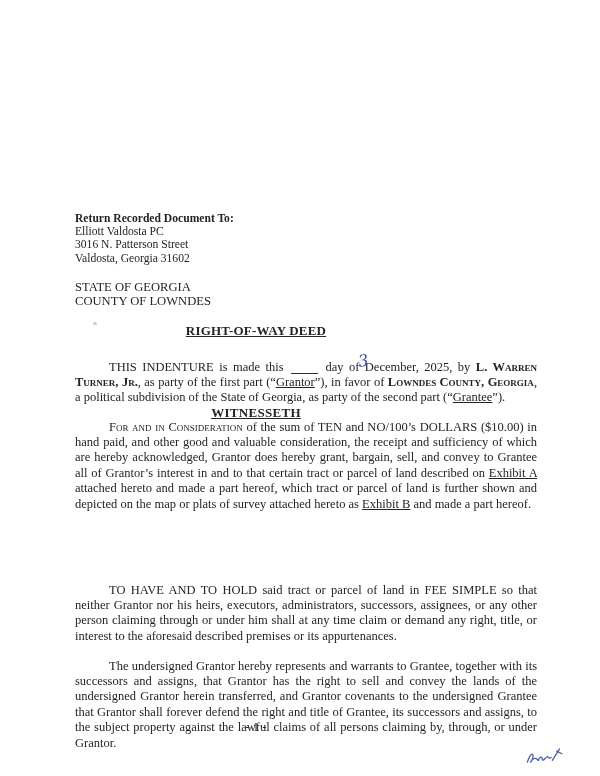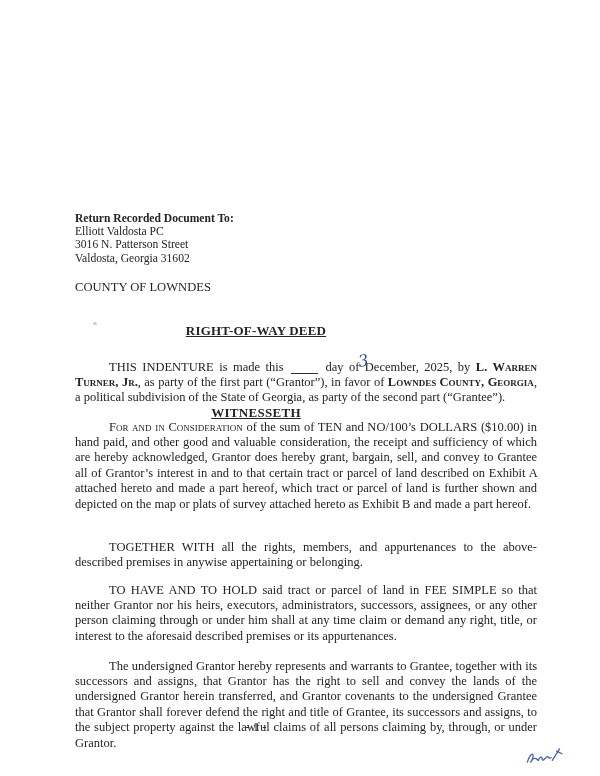--- a/index.html
+++ b/index.html
@@ -19,21 +19,21 @@
   .doc-title{top:323px;font-size:13px;font-weight:bold;text-decoration:underline;letter-spacing:.2px;}
   .para1{top:347px;}
   .witnesseth{top:405px;font-size:13px;font-weight:bold;text-decoration:underline;letter-spacing:.3px;}
   .para2{top:407px;}
   .para3{top:527px;}
   .para4{top:570px;}
   .para5{top:646px;}
   .page-number{top:720px;font-size:12.5px;}
   .bsc{font-weight:bold;font-variant:small-caps;}
   .sc{font-variant:small-caps;}
-  .u{}
+  .u{text-decoration:underline;}
   .day-blank{
     display:inline-block;width:27px;border-bottom:1.2px solid #2e2e2e;
     text-align:center;height:13px;vertical-align:baseline;margin:0 2px;
   }
   .hand-day{
     display:inline-block;color:#35509e;font-size:16px;font-style:italic;
     font-family:"DejaVu Serif",serif;transform:rotate(-10deg) translateY(-2px);
     line-height:10px;
   }
   .initials{position:absolute;left:524px;top:746px;width:40px;height:20px;transform:rotate(-4deg);}
@@ -45,34 +45,34 @@
 <div class="page">
 
   <div class="blk left-col return-block">
     <div class="return-heading">Return Recorded Document To:</div>
     <div>Elliott Valdosta PC</div>
     <div>3016 N. Patterson Street</div>
     <div>Valdosta, Georgia 31602</div>
   </div>
 
   <div class="blk left-col jurisdiction">
+    <div>STATE OF GEORGIA</div>
     <div>COUNTY OF LOWNDES</div>
   </div>
 
   <div class="speck"></div>
 
   <div class="blk center-line doc-title"><span>RIGHT-OF-WAY DEED</span></div>
 
   <p class="blk left-col body-text indent para1"><span>THIS INDENTURE is made this </span><span class="day-blank"><span class="hand-day">3</span></span><span> day of December, 2025, by </span><span class="bsc">L. Warren Turner, Jr.</span><span>, as party of the first part (“</span><span class="u">Grantor</span><span>”), in favor of </span><span class="bsc">Lowndes County, Georgia</span><span>, a political subdivision of the State of Georgia, as party of the second part (“</span><span class="u">Grantee</span><span>”).</span></p>
 
   <div class="blk center-line witnesseth"><span>WITNESSETH</span></div>
 
   <p class="blk left-col body-text indent para2"><span class="sc">For and in Consideration</span><span> of the sum of TEN and NO/100’s DOLLARS ($10.00) in hand paid, and other good and valuable consideration, the receipt and sufficiency of which are hereby acknowledged, Grantor does hereby grant, bargain, sell, and convey to Grantee all of Grantor’s interest in and to that certain tract or parcel of land described on </span><span class="u">Exhibit A</span><span> attached hereto and made a part hereof, which tract or parcel of land is further shown and depicted on the map or plats of survey attached hereto as </span><span class="u">Exhibit B</span><span> and made a part hereof.</span></p>
 
-  <p class="blk left-col body-text indent para3">TOGETHER WITH all the rights, members, and appurtenances to the above-described premises in anywise appertaining or belonging.</p>
 
   <p class="blk left-col body-text indent para4">TO HAVE AND TO HOLD said tract or parcel of land in FEE SIMPLE so that neither Grantor nor his heirs, executors, administrators, successors, assignees, or any other person claiming through or under him shall at any time claim or demand any right, title, or interest to the aforesaid described premises or its appurtenances.</p>
 
   <p class="blk left-col body-text indent para5">The undersigned Grantor hereby represents and warrants to Grantee, together with its successors and assigns, that Grantor has the right to sell and convey the lands of the undersigned Grantor herein transferred, and Grantor covenants to the undersigned Grantee that Grantor shall forever defend the right and title of Grantee, its successors and assigns, to the subject property against the lawful claims of all persons claiming by, through, or under Grantor.</p>
 
   <div class="blk center-line page-number"><span>- 1 -</span></div>
 
   <svg class="initials" viewBox="0 0 40 20" aria-hidden="true">
     <g fill="none" stroke="#35509e" stroke-width="1.3" stroke-linecap="round" opacity="0.9">
       <path d="M3 15 C6 7, 10 5, 9 10 C8 15, 4 17, 8 13 C11 10, 13 13, 14 14"></path>

